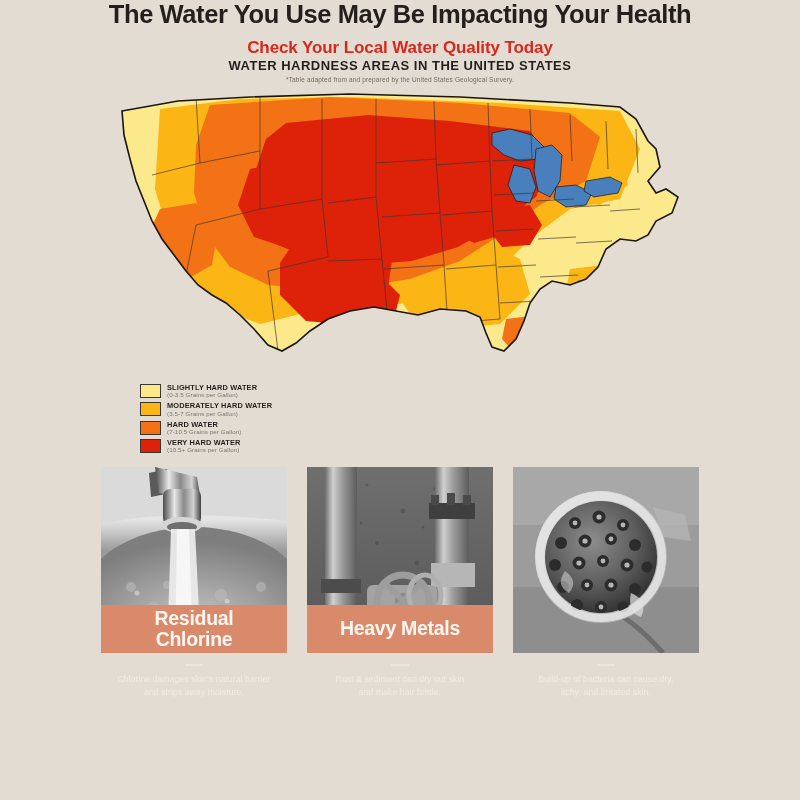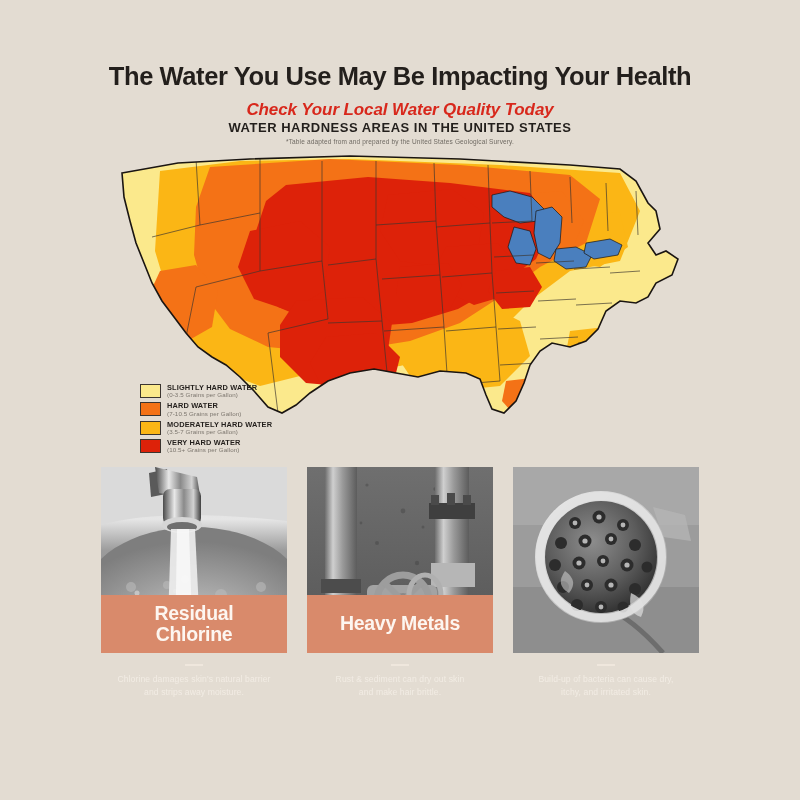--- a/index.html
+++ b/index.html
@@ -5,30 +5,29 @@
   * { box-sizing: border-box; margin: 0; padding: 0; }
   html, body {
     width: 800px; height: 800px;
     background: #e3dcd2;
     font-family: "Liberation Sans", sans-serif;
     overflow: hidden;
   }
   .page { position: relative; width: 800px; height: 800px; background: #e3dcd2; }
 
   
-  .header { padding-top: 62px; text-align: center; }
+  .header { text-align: center; }
   .title {
     font-size: 25.5px; font-weight: bold; color: #231f1c;
     letter-spacing: -0.4px; line-height: 1.15;
   }
   .subtitle {
     margin-top: 9px;
     font-size: 17px; font-weight: bold; color: #d8281c;
     letter-spacing: -0.1px;
-    font-style: italic;
   }
   .section-head {
     font-size: 13px; font-weight: bold; color: #231f1c;
     letter-spacing: 0.5px;
   }
   .footnote {
     margin-top: 3px;
     font-size: 6.5px; color: #6f6a63; letter-spacing: 0.15px;
   }
 
@@ -61,21 +60,21 @@
     position: absolute; left: 0; top: 467px; width: 800px;
     display: flex; justify-content: center; gap: 20px;
   }
   .card { width: 186px; }
   .card-photo {
     position: relative; width: 186px; height: 186px; overflow: hidden;
     background: #8f8f8f;
   }
   .photo-canvas { position: absolute; inset: 0; width: 100%; height: 100%; }
   .card-banner {
-    position: absolute; left: 0; right: 0; bottom: 0; height: 58px;
+    position: absolute; left: 0; right: 0; bottom: 0; height: 48px;
     background: #d98a6b;
     display: flex; align-items: center; justify-content: center;
     text-align: center;
   }
   .banner-text {
     color: #fdf6f0; font-size: 19.5px; font-weight: bold;
     line-height: 1.08; letter-spacing: -0.3px;
     white-space: pre-line;
   }
   .card-divider {
@@ -202,32 +201,32 @@
 
     <div class="legend-row">
       <span class="swatch" style="background:#fbe98c"></span>
       <span class="legend-text">
         <span class="legend-label">SLIGHTLY HARD WATER</span>
         <span class="legend-range">(0-3.5 Grains per Gallon)</span>
       </span>
     </div>
 
     <div class="legend-row">
+      <span class="swatch" style="background:#fbb615"></span>
+      <span class="legend-text">
+        <span class="legend-label">MODERATELY HARD WATER</span>
+        <span class="legend-range">(3.5-7 Grains per Gallon)</span>
+      </span>
+    </div>
+
+    <div class="legend-row">
       <span class="swatch" style="background:#f47216"></span>
       <span class="legend-text">
         <span class="legend-label">HARD WATER</span>
         <span class="legend-range">(7-10.5 Grains per Gallon)</span>
-      </span>
-    </div>
-
-    <div class="legend-row">
-      <span class="swatch" style="background:#fbb615"></span>
-      <span class="legend-text">
-        <span class="legend-label">MODERATELY HARD WATER</span>
-        <span class="legend-range">(3.5-7 Grains per Gallon)</span>
       </span>
     </div>
 
     <div class="legend-row">
       <span class="swatch" style="background:#dd2209"></span>
       <span class="legend-text">
         <span class="legend-label">VERY HARD WATER</span>
         <span class="legend-range">(10.5+ Grains per Gallon)</span>
       </span>
     </div>

